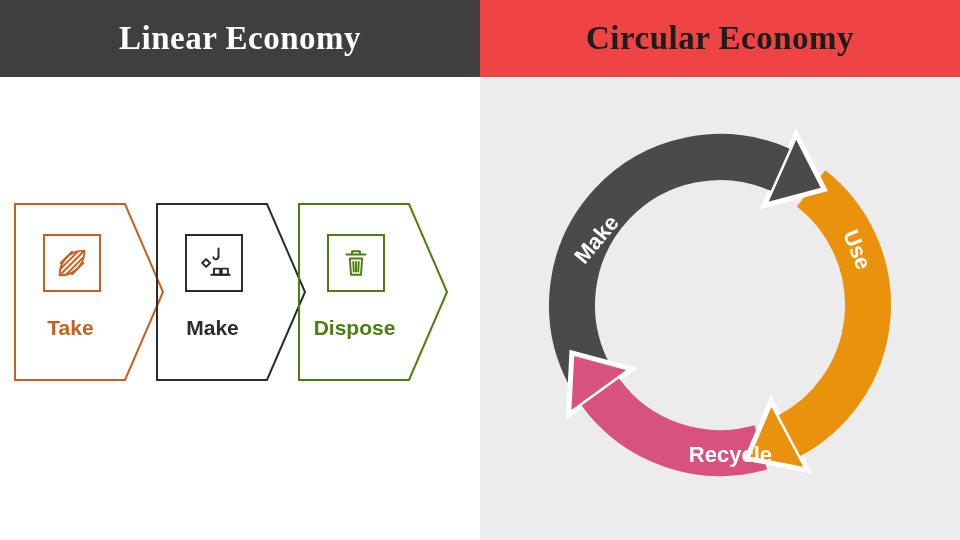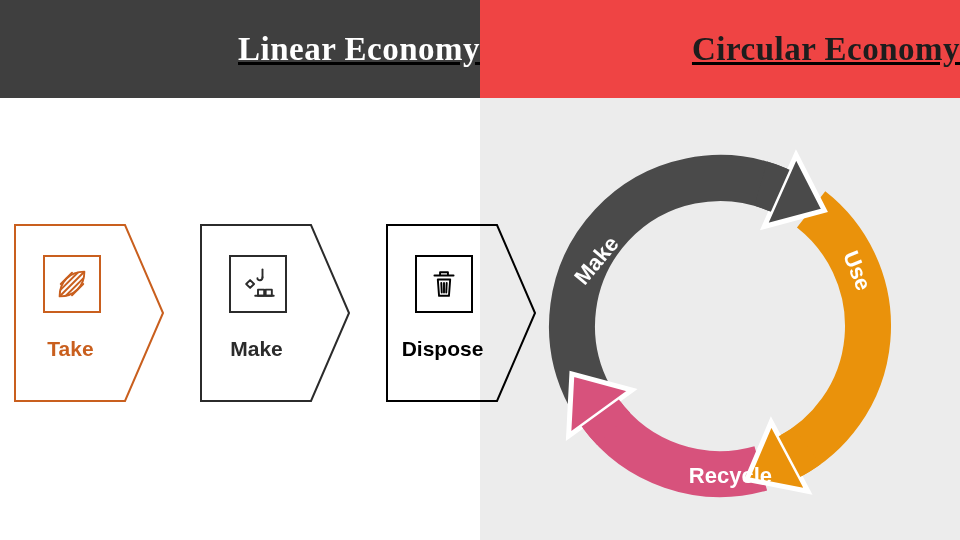--- a/index.html
+++ b/index.html
@@ -4,28 +4,28 @@
 <style>
   html,body { margin:0; padding:0; }
   body {
     width:960px; height:540px; overflow:hidden;
     font-family:"Liberation Sans", sans-serif;
     background:#ffffff;
   }
   .page { display:flex; width:960px; height:540px; }
   .col { width:480px; height:540px; display:flex; flex-direction:column; }
 
-  .header { height:98px; flex:none; display:flex; align-items:center; justify-content:flex-end;text-decoration:underline; }
+  .header { height:77px; flex:none; display:flex; align-items:center; justify-content:center; }
   .header.dark { background:var(--header-bg,#3f3f3f); }
   .header.light { background:#ef4444; }
   .title { font-family:"Liberation Serif", serif; font-size:33px; font-weight:700; letter-spacing:.5px; }
   .header.dark .title { color:var(--header-text,#ffffff); }
   .header.light .title { color:var(--right-title,#1d1d1d); }
 
-  .linear-body { flex:1; background:#ffffff; display:flex; padding:126px 0 0 14px;gap:44px; }
+  .linear-body { flex:1; background:#ffffff; display:flex; padding:126px 0 0 14px; }
   .step { position:relative; width:150px; height:178px; flex:none; }
   .step + .step { margin-left:-8px; }
   .chev { position:absolute; left:0; top:0; }
   .chev polygon { fill:none; stroke:currentColor; stroke-width:2; }
   .icon-box { position:absolute; left:29px; top:31px; width:54px; height:54px;
               border:2px solid currentColor; display:flex; align-items:center; justify-content:center; }
   .icon-box svg { width:36px; height:36px; stroke:currentColor; fill:none; stroke-width:1.7;
                   stroke-linecap:round; stroke-linejoin:round; }
   .step-label { position:absolute; left:1px; top:113px; width:111px; text-align:center;
                 font-size:21px; font-weight:700; }
@@ -72,21 +72,21 @@
             <path d="M20,10 C20,13.5 15.5,13.5 15.5,10.8"></path>
             <path d="M9,12.5 L12.5,16 L9,19.5 L5.5,16 Z"></path>
             <rect x="16" y="21" width="5.5" height="5.5"></rect>
             <rect x="22.8" y="21" width="5.5" height="5.5"></rect>
             <path d="M13.5,26.5 L30,26.5"></path>
           </svg>
         </div>
         <div class="step-label">Make</div>
       </div>
 
-      <div class="step" style="color: #000000;">
+      <div class="step" style="color: #4d7c0f;">
         <svg class="chev" width="150" height="178" viewBox="0 0 150 178">
           <polygon points="1,1 111,1 149,89 111,177 1,177"></polygon>
         </svg>
         <div class="icon-box">
           <svg viewBox="0 0 32 32">
             <path d="M12.5,8 L12.5,5.5 L19.5,5.5 L19.5,8"></path>
             <path d="M7.5,8.5 L24.5,8.5"></path>
             <path d="M10.5,12 L11.6,26.5 L20.4,26.5 L21.5,12 Z"></path>
             <path d="M13.6,15 L14,23.5"></path>
             <path d="M16,15 L16,23.5"></path>

